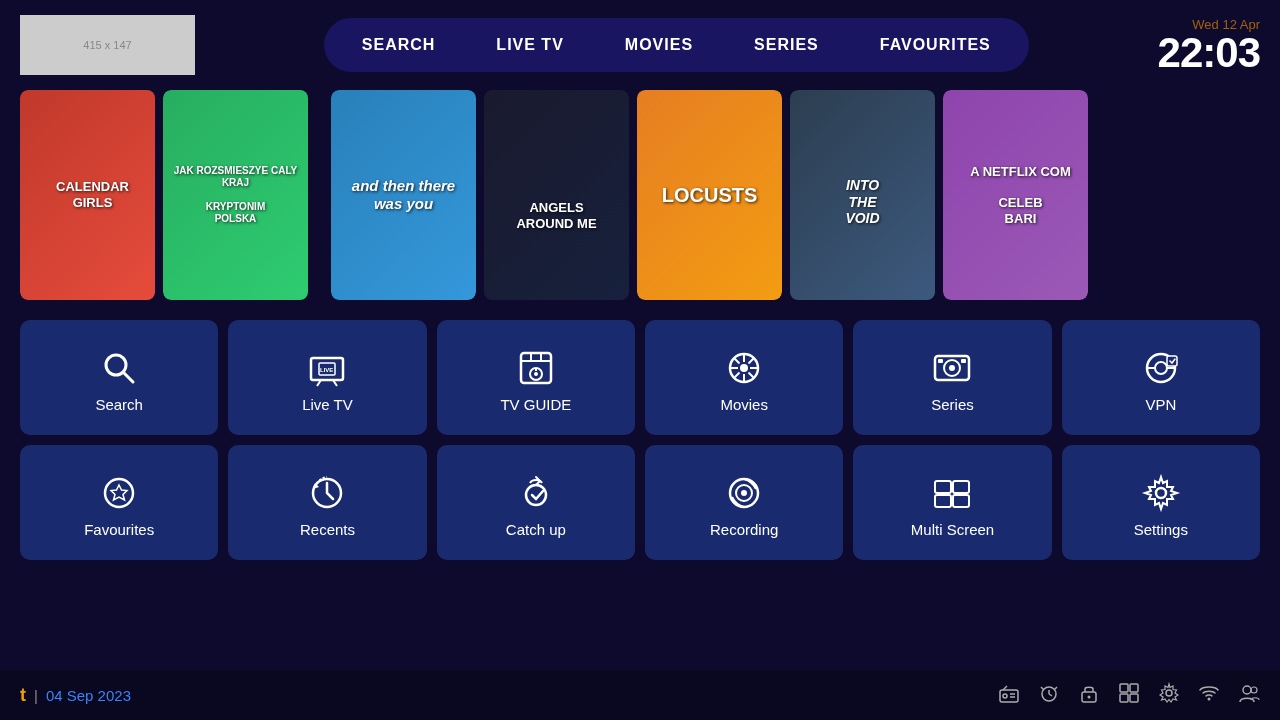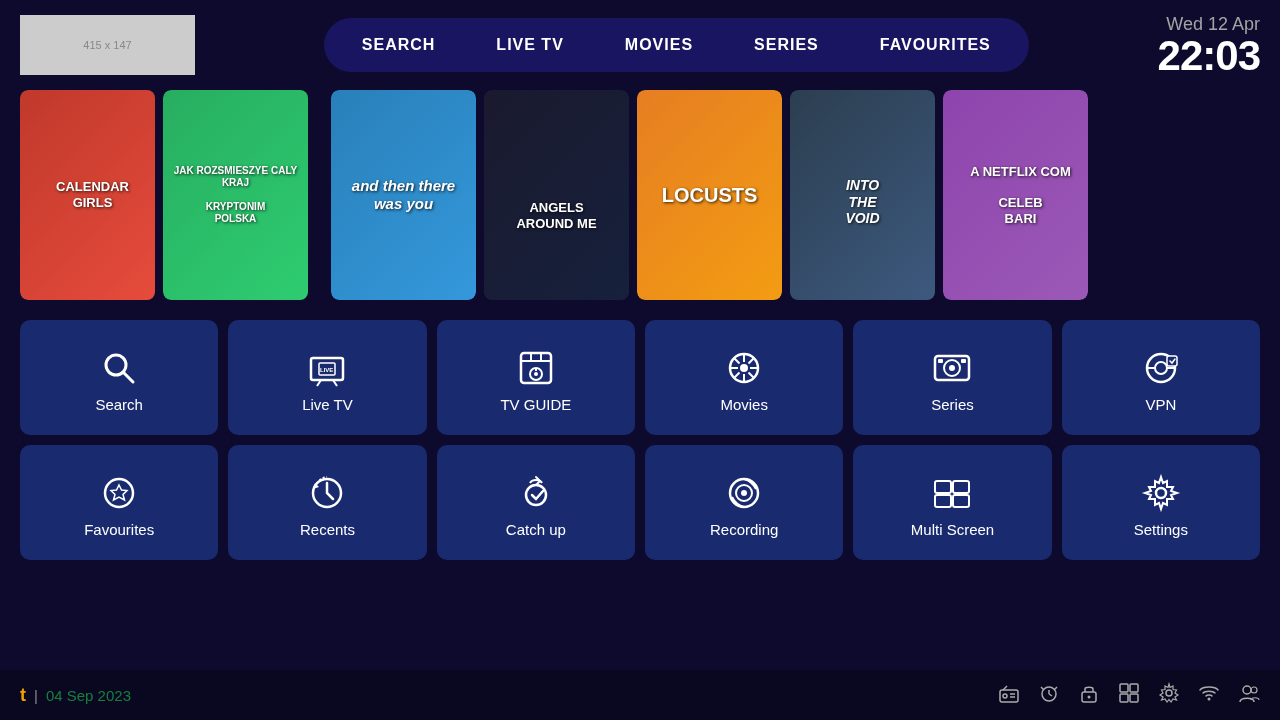--- a/index.html
+++ b/index.html
@@ -51,22 +51,22 @@
       color: white;
       text-decoration: none;
       transition: background 0.2s;
     }
 
     .clock-area {
       text-align: right;
     }
 
     .clock-date {
-      font-size: 18px;
-      color: #a3a3a3;
+      font-size: 13px;
+      color: #a16207;
     }
 
     .clock-time {
       font-size: 42px;
       font-weight: bold;
       line-height: 1;
       letter-spacing: -1px;
     }
 
     
@@ -159,21 +159,21 @@
       color: #f0a000;
       font-weight: bold;
       font-size: 18px;
     }
 
     .footer-sep {
       color: #888;
     }
 
     .footer-date {
-      color: #15803d;
+      color: #3b82f6;
       font-size: 15px;
     }
 
     .footer-right {
       display: flex;
       align-items: center;
       gap: 18px;
     }
 
     .footer-icon {

